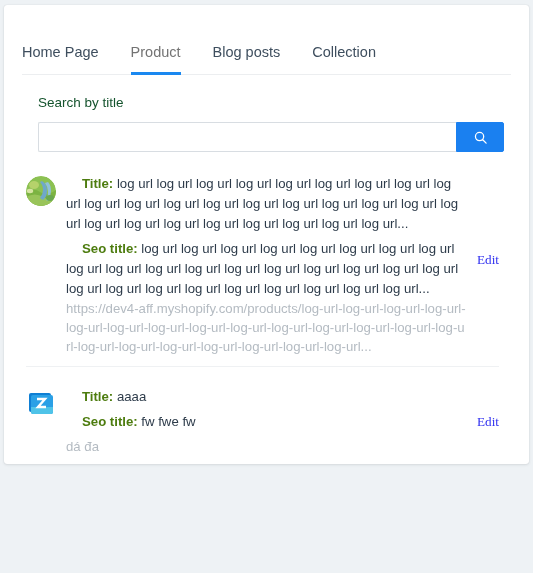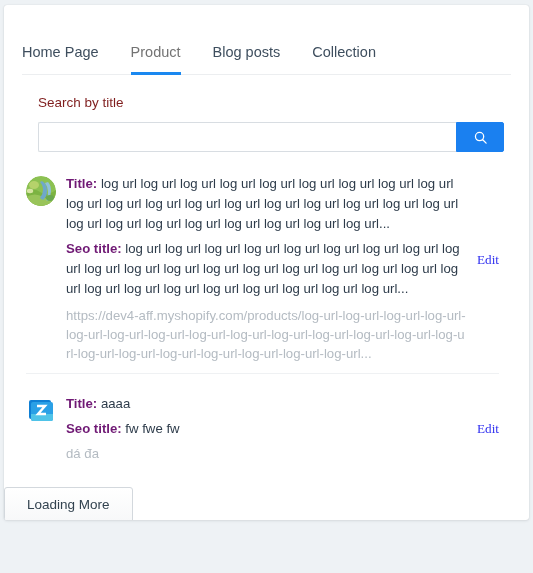--- a/index.html
+++ b/index.html
@@ -13,21 +13,21 @@
     font-family: "Liberation Sans", sans-serif;
     -webkit-font-smoothing: antialiased;
     overflow: hidden;
   }
 
   .card {
     position: absolute;
     left: 4px;
     top: 5px;
     width: 525px;
-    height: 515px;
+    height: 459px;
     background: #ffffff;
     border-radius: 3px;
     box-shadow: 0 1px 3px rgba(22, 29, 37, 0.10), 0 0 1px rgba(22, 29, 37, 0.18);
     box-sizing: border-box;
     overflow: hidden;
   }
 
   
   .tabbar {
     margin: 0 18px;
@@ -54,21 +54,21 @@
     border-bottom-color: #1a88f0;
     font-weight: 400;
   }
 
   
   .search-block {
     padding: 20px 30px 0 34px;
   }
   .search-label {
     font-size: 13.5px;
-    color: #7f1d1d;
+    color: #14532d;
     margin-bottom: 11px;
     line-height: 16px;
   }
   .search-row {
     display: flex;
     align-items: stretch;
     height: 30px;
     width: 466px;
   }
   .search-input {
@@ -137,28 +137,28 @@
   }
   .line {
     font-size: 13.2px;
     line-height: 20px;
     color: #2d3b4a;
     word-break: break-word;
     overflow-wrap: anywhere;
   }
   .line .k {
     font-weight: bold;
-    color: #701a75;
+    color: #4d7c0f;
+    margin-left: 16px;
   }
   .line.seo { margin-top: 5px; }
   .url {
     font-size: 13.2px;
     line-height: 19px;
     color: #b4bbc2;
-    margin-top: 7px;
     word-break: break-all;
     overflow-wrap: anywhere;
   }
   .url.small { margin-top: 5px; }
   .edit-link {
     flex: 0 0 auto;
     color: #3131f0;
     font-size: 13.2px;
     line-height: 20px;
     text-decoration: none;

